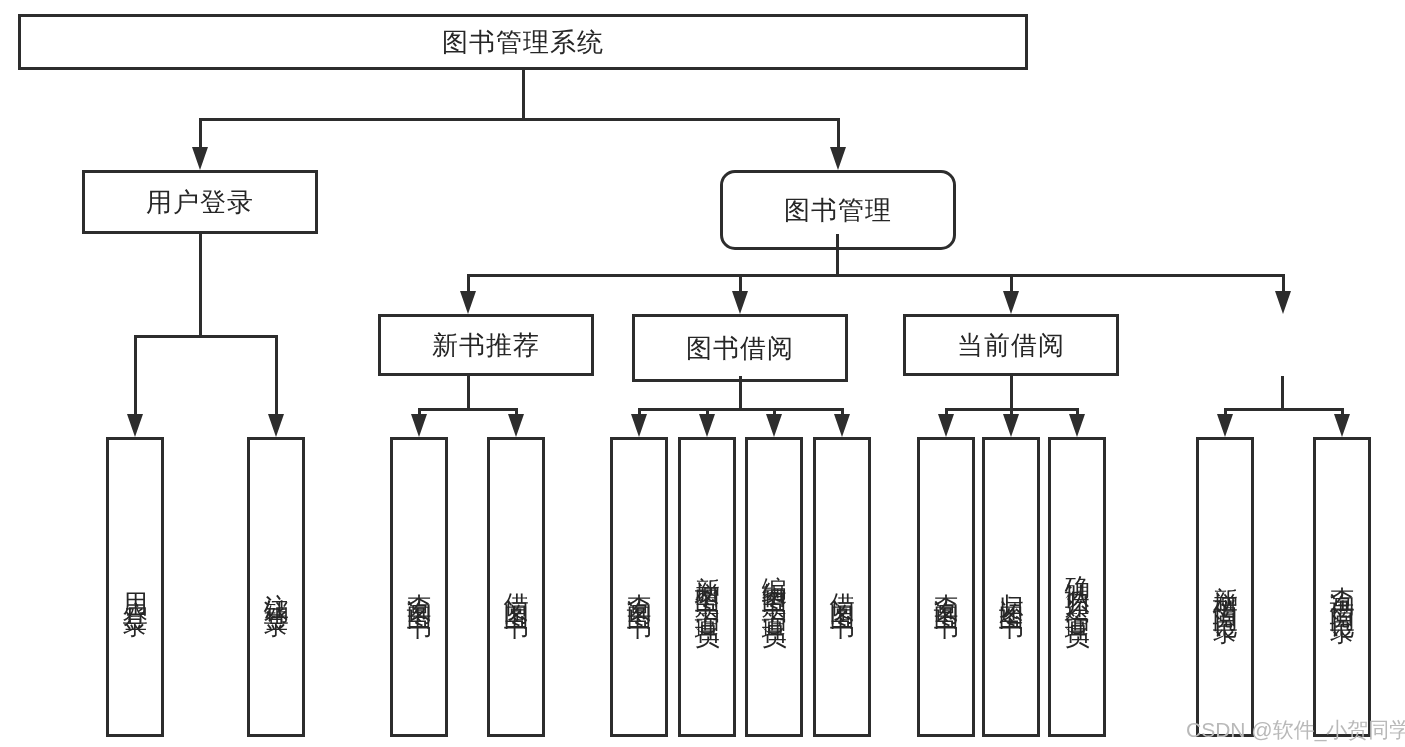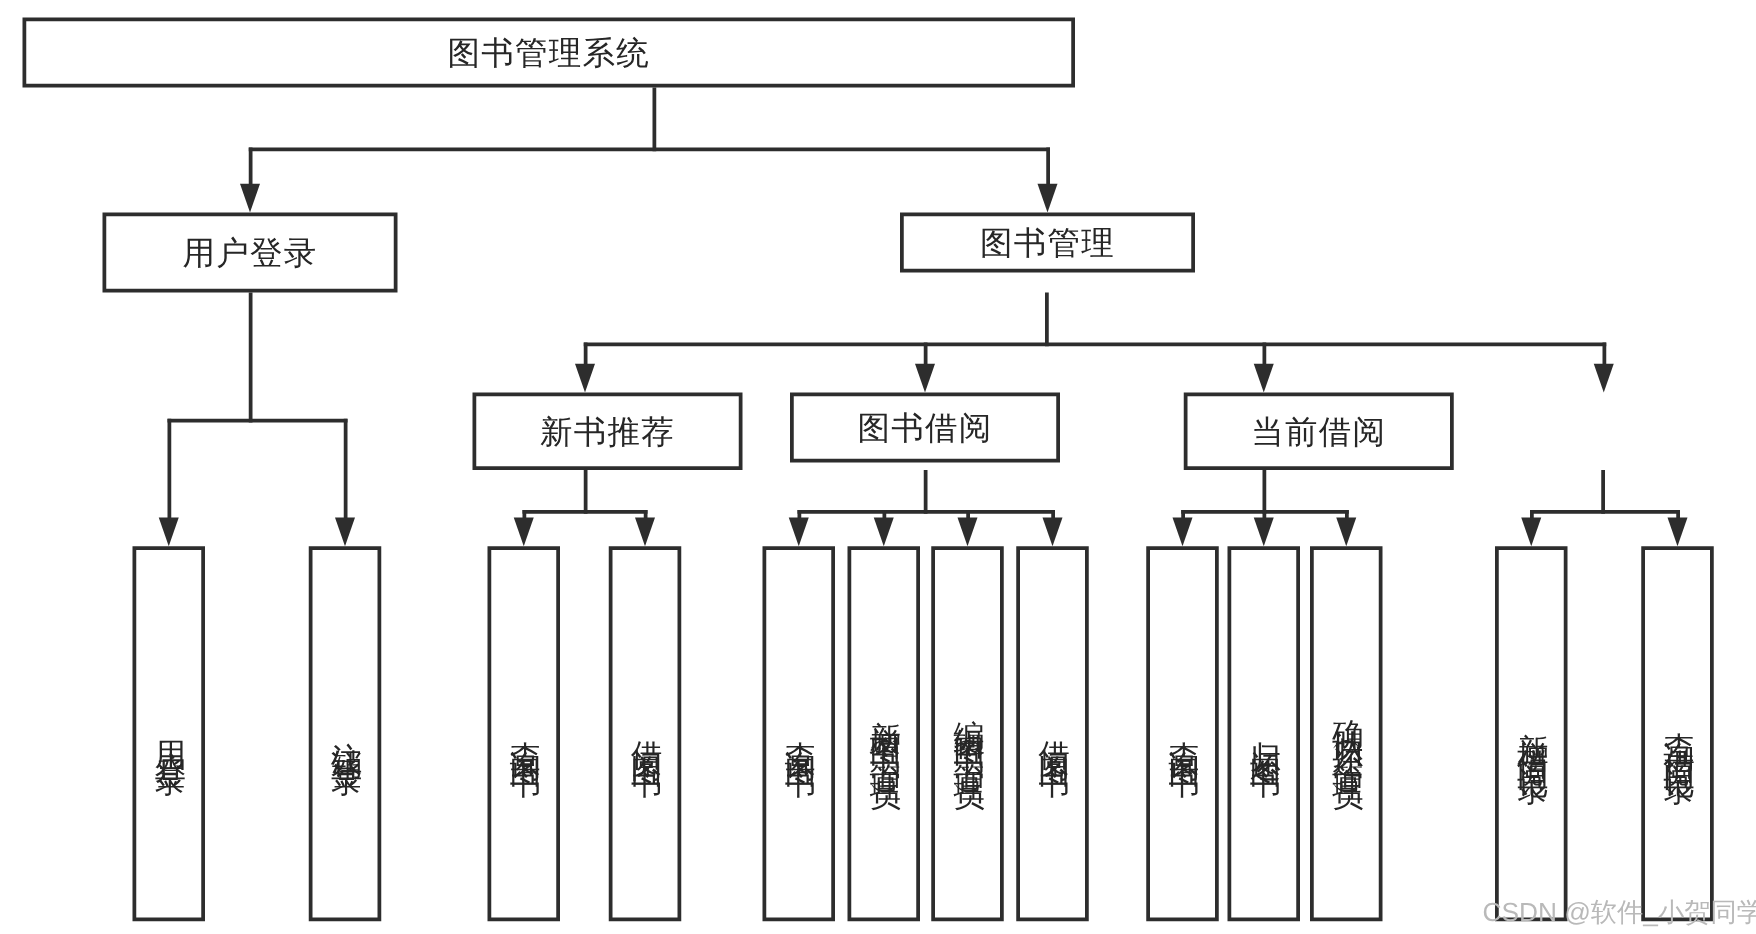--- a/index.html
+++ b/index.html
@@ -64,31 +64,31 @@
     color: #b9b9b9;
     white-space: nowrap;
     z-index: 10;
   }
 </style>
 </head>
 <body>
 
 <div id="stage">
 
-  <div class="box hbox" style="left:18px; top:14px; width:842px; height:56px;">图书管理系统</div>
+  <div class="box hbox" style="left:18px; top:14px; width:1010px; height:56px;">图书管理系统</div>
 
   <div class="vl" style="left:522px; top:70px; height:51px;"></div>
   <div class="hl" style="left:199px; top:118px; width:641px;"></div>
   <div class="vl" style="left:199px; top:118px; height:32px;"></div>
   <div class="vl" style="left:837px; top:118px; height:32px;"></div>
   <div class="arr" style="left:192px; top:147px;"></div>
   <div class="arr" style="left:830px; top:147px;"></div>
 
   <div class="box hbox" style="left:82px; top:170px; width:236px; height:64px;">用户登录</div>
-  <div class="box hbox" style="left:720px; top:170px; width:236px; height:48px;">图书管理</div>
+  <div class="box hbox" style="left:720px; top:170px; width:236px; height:80px;border-radius:15px;">图书管理</div>
 
   <div class="vl" style="left:199px; top:234px; height:104px;"></div>
   <div class="hl" style="left:134px; top:335px; width:144px;"></div>
   <div class="vl" style="left:134px; top:335px; height:82px;"></div>
   <div class="vl" style="left:275px; top:335px; height:82px;"></div>
   <div class="arr" style="left:127px; top:414px;"></div>
   <div class="arr" style="left:268px; top:414px;"></div>
 
   <div class="box vbox" style="left:106px; top:437px; width:58px; height:300px;">用户登录</div>
   <div class="box vbox" style="left:247px; top:437px; width:58px; height:300px;">注销登录</div>
@@ -98,22 +98,22 @@
   <div class="vl" style="left:467px; top:274px; height:20px;"></div>
   <div class="vl" style="left:739px; top:274px; height:20px;"></div>
   <div class="vl" style="left:1010px; top:274px; height:20px;"></div>
   <div class="vl" style="left:1282px; top:274px; height:20px;"></div>
   <div class="arr" style="left:460px; top:291px;"></div>
   <div class="arr" style="left:732px; top:291px;"></div>
   <div class="arr" style="left:1003px; top:291px;"></div>
   <div class="arr" style="left:1275px; top:291px;"></div>
 
   <div class="box hbox" style="left:360px; top:314px; width:216px; height:62px;margin-left:18px;">新书推荐</div>
-  <div class="box hbox" style="left:632px; top:314px; width:216px; height:56px;">图书借阅</div>
-  <div class="box hbox" style="left:903px; top:314px; width:216px; height:62px;margin-left:44px;">当前借阅</div>
+  <div class="box hbox" style="left:632px; top:314px; width:216px; height:68px;">图书借阅</div>
+  <div class="box hbox" style="left:903px; top:314px; width:216px; height:62px;">当前借阅</div>
 
   <div class="vl" style="left:467px; top:376px; height:35px;"></div>
   <div class="hl" style="left:418px; top:408px; width:100px;"></div>
   <div class="vl" style="left:418px; top:408px; height:9px;"></div>
   <div class="vl" style="left:515px; top:408px; height:9px;"></div>
   <div class="arr" style="left:411px; top:414px;"></div>
   <div class="arr" style="left:508px; top:414px;"></div>
 
   <div class="vl" style="left:739px; top:376px; height:35px;"></div>
   <div class="hl" style="left:638px; top:408px; width:206px;"></div>

